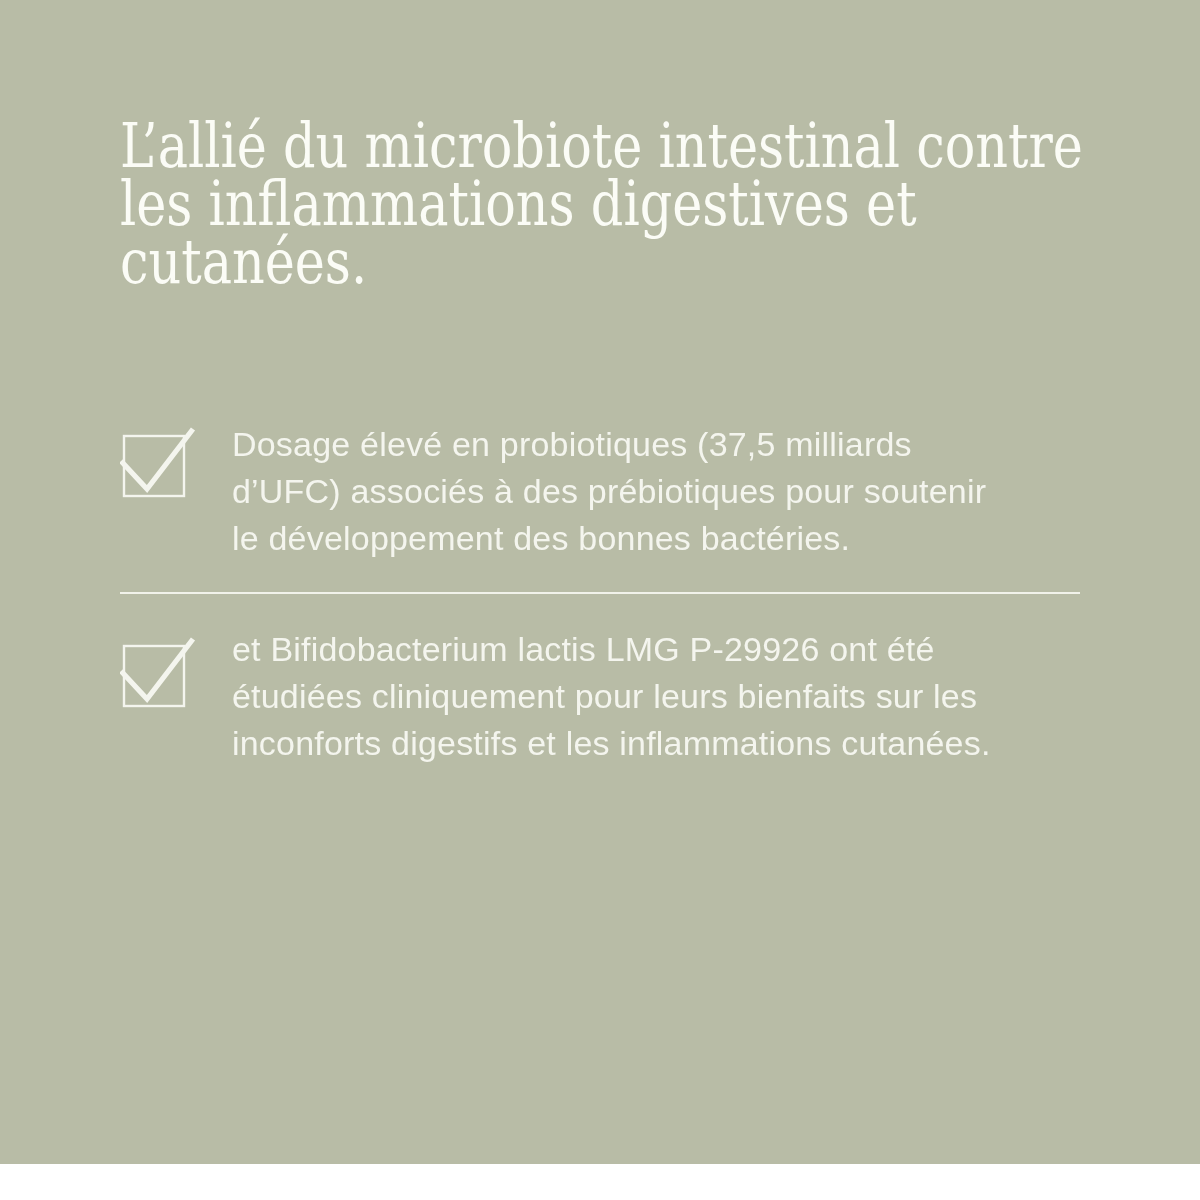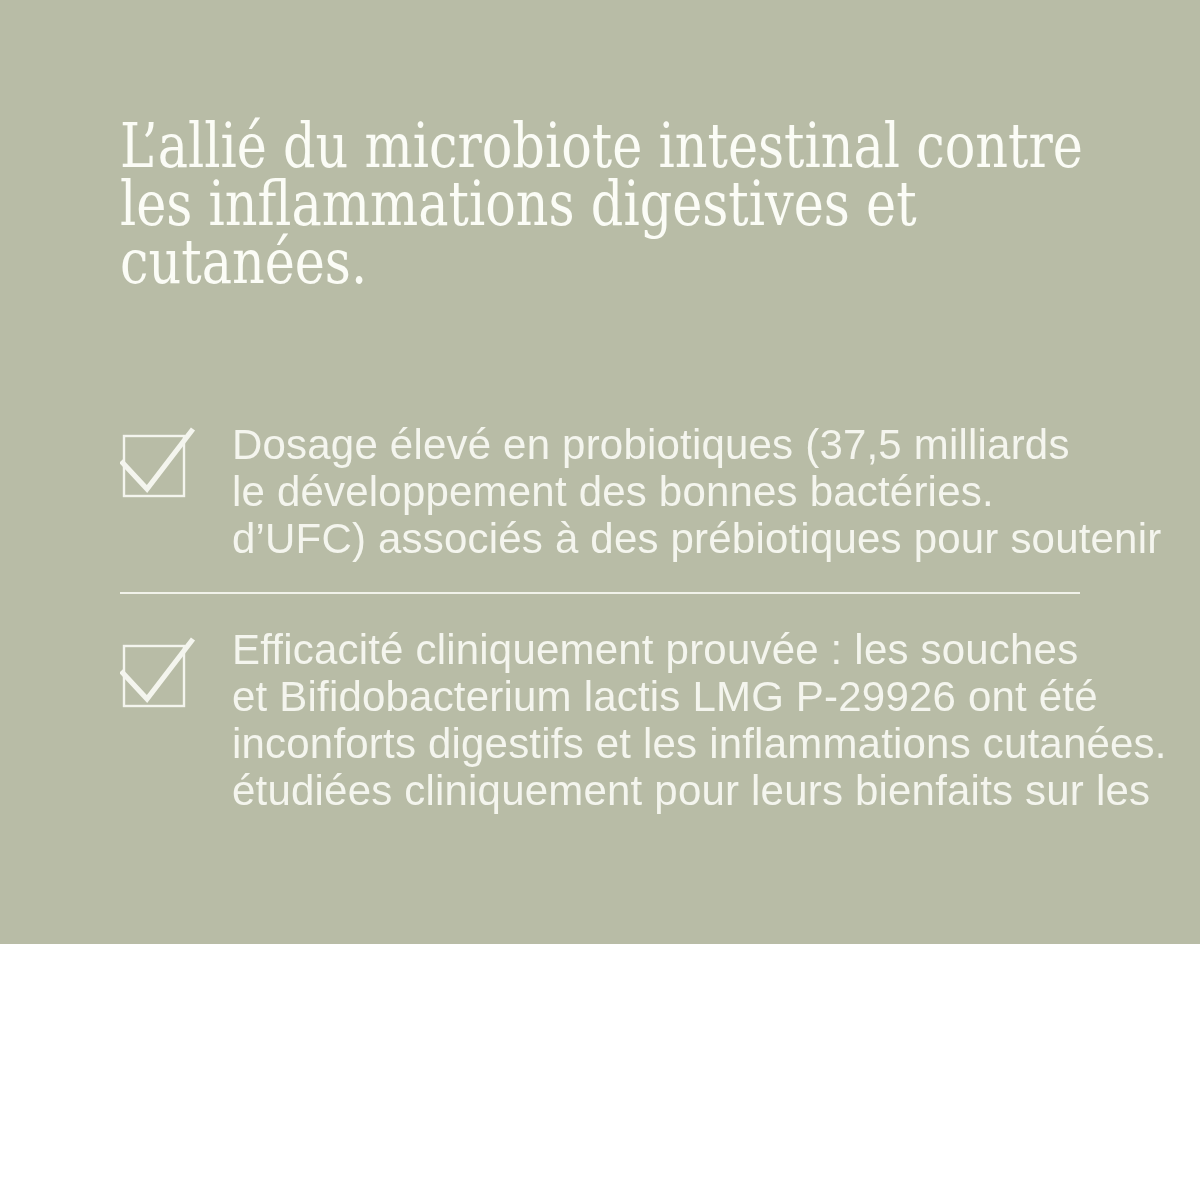--- a/index.html
+++ b/index.html
@@ -2,21 +2,21 @@
 <html lang="fr"><head>
 <meta charset="utf-8">
 <style>
   html, body {
     margin: 0;
     padding: 0;
   }
   .canvas {
     position: relative;
     width: 1200px;
-    height: 944px;
+    height: 1164px;
     background: #b8bca6;
     overflow: hidden;
     font-family: "Liberation Sans", sans-serif;
   }
   .headline {
     position: absolute;
     left: 120px;
     top: 117px;
     margin: 0;
     width: 1200px;
@@ -44,21 +44,21 @@
   .check-icon {
     flex: 0 0 auto;
     width: 76px;
     height: 74px;
   }
   .row-1 .check-icon { margin-top: 5px; }
   .row-2 .check-icon { margin-top: 10px; }
   .benefit-text {
     margin: 0 0 0 36px;
     width: 870px;
-    font-size: 42px;
+    font-size: 34px;
     line-height: 47px;
     font-weight: 400;
     color: #f4f5ee;
     letter-spacing: 0.2px;
   }
   .benefit-text .b-line {
     display: block;
     white-space: nowrap;
   }
   .divider {
@@ -81,33 +81,32 @@
     <span class="hl-line">cutanées.</span>
   </h1>
 
   <div class="benefit-row row-1">
     <svg class="check-icon" viewBox="0 0 76 74" xmlns="http://www.w3.org/2000/svg" aria-hidden="true">
       <rect x="4" y="10" width="60" height="60" fill="none" stroke="#f4f5ee" stroke-width="2.4"></rect>
       <polyline points="1,35 27,63 73,3" fill="none" stroke="#f4f5ee" stroke-width="5.2"></polyline>
     </svg>
     <p class="benefit-text">
       <span class="b-line">Dosage élevé en probiotiques (37,5 milliards</span>
+      <span class="b-line">d’UFC) associés à des prébiotiques pour soutenir</span>
       <span class="b-line">le développement des bonnes bactéries.</span>
-      <span class="b-line">d’UFC) associés à des prébiotiques pour soutenir</span>
     </p>
   </div>
 
   <div class="divider"></div>
 
   <div class="benefit-row row-2">
     <svg class="check-icon" viewBox="0 0 76 74" xmlns="http://www.w3.org/2000/svg" aria-hidden="true">
       <rect x="4" y="10" width="60" height="60" fill="none" stroke="#f4f5ee" stroke-width="2.4"></rect>
       <polyline points="1,35 27,63 73,3" fill="none" stroke="#f4f5ee" stroke-width="5.2"></polyline>
     </svg>
     <p class="benefit-text">
-      <span class="b-line">Efficacité cliniquement prouvée : les souches</span>
       <span class="b-line">et Bifidobacterium lactis LMG P-29926 ont été</span>
+      <span class="b-line">étudiées cliniquement pour leurs bienfaits sur les</span>
       <span class="b-line">inconforts digestifs et les inflammations cutanées.</span>
-      <span class="b-line">étudiées cliniquement pour leurs bienfaits sur les</span>
     </p>
   </div>
 
 </div>
 
 </body></html>

